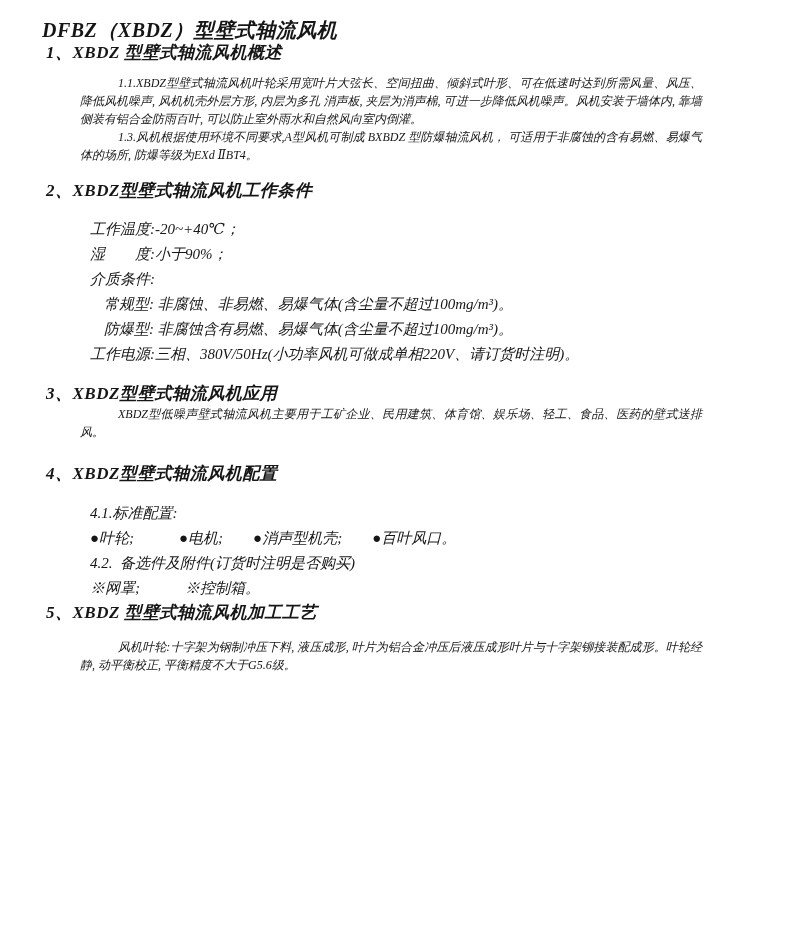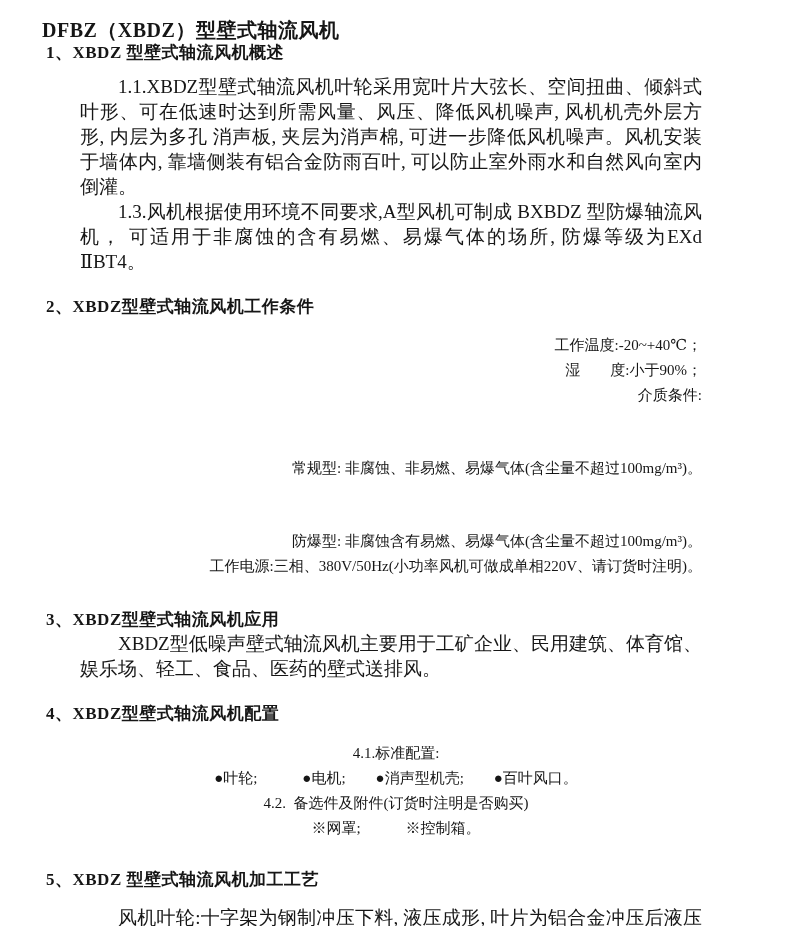--- a/index.html
+++ b/index.html
@@ -15,63 +15,64 @@
     color: #161616;
     -webkit-font-smoothing: antialiased;
   }
   .page {
     position: relative;
     width: 740px;
     height: 926px;
     background: #ffffff;
     box-sizing: border-box;
     padding: 18px 38px 15px 42px;
+    font-style: italic;
   }
   .doc-title {
     font-size: 20px;
     line-height: 24px;
     font-weight: 700;
     letter-spacing: 0.5px;
     margin: 0;
   }
   .sec-heading {
     font-size: 17px;
     line-height: 22px;
     font-weight: 700;
     letter-spacing: 0.5px;
     margin: 0 0 0 4px;
   }
   .h1 { }
-  .h2 { margin-top: 22px; }
-  .h3 { margin-top: 30px; }
+  .h2 { margin-top: 16px; }
+  .h3 { margin-top: 16px; }
   .h4 { margin-top: 22px; }
-  .h5 { margin-top: 28px; }
+  .h5 { margin-top: 1px; }
   .para {
-    font-size: 19px;
-    line-height: 25px;
+    font-size: 12px;
+    line-height: 18px;
     margin: 0 0 0 38px;
     text-align: justify;
     text-indent: 38px;
   }
   .para.first { margin-top: 10px; }
   .para.app { }
   .para.proc { margin-top: 14px; }
   .cond-block {
     margin: 15px 0 0 48px;
     font-size: 15px;
     line-height: 25px;
   }
-  .cond-line { white-space: pre; text-align: right; }
-  .cond-line.indent1 { padding-left: 14px; margin-top: 48px; }
+  .cond-line { white-space: pre; }
+  .cond-line.indent1 { padding-left: 14px; }
   .config-block {
     margin: 16px 0 0 48px;
     font-size: 15px;
     line-height: 25px;
   }
-  .config-line { white-space: pre; text-align: center; }
+  .config-line { white-space: pre; }
 </style>
 </head>
 <body>
 
 <div class="page">
 
   <div class="doc-title">DFBZ（XBDZ）型壁式轴流风机</div>
 
   <div class="sec-heading h1">1、XBDZ 型壁式轴流风机概述</div>
   <p class="para first">1.1.XBDZ型壁式轴流风机叶轮采用宽叶片大弦长、空间扭曲、倾斜式叶形、可在低速时达到所需风量、风压、降低风机噪声, 风机机壳外层方形, 内层为多孔 消声板, 夹层为消声棉, 可进一步降低风机噪声。风机安装于墙体内, 靠墙侧装有铝合金防雨百叶, 可以防止室外雨水和自然风向室内倒灌。</p>

